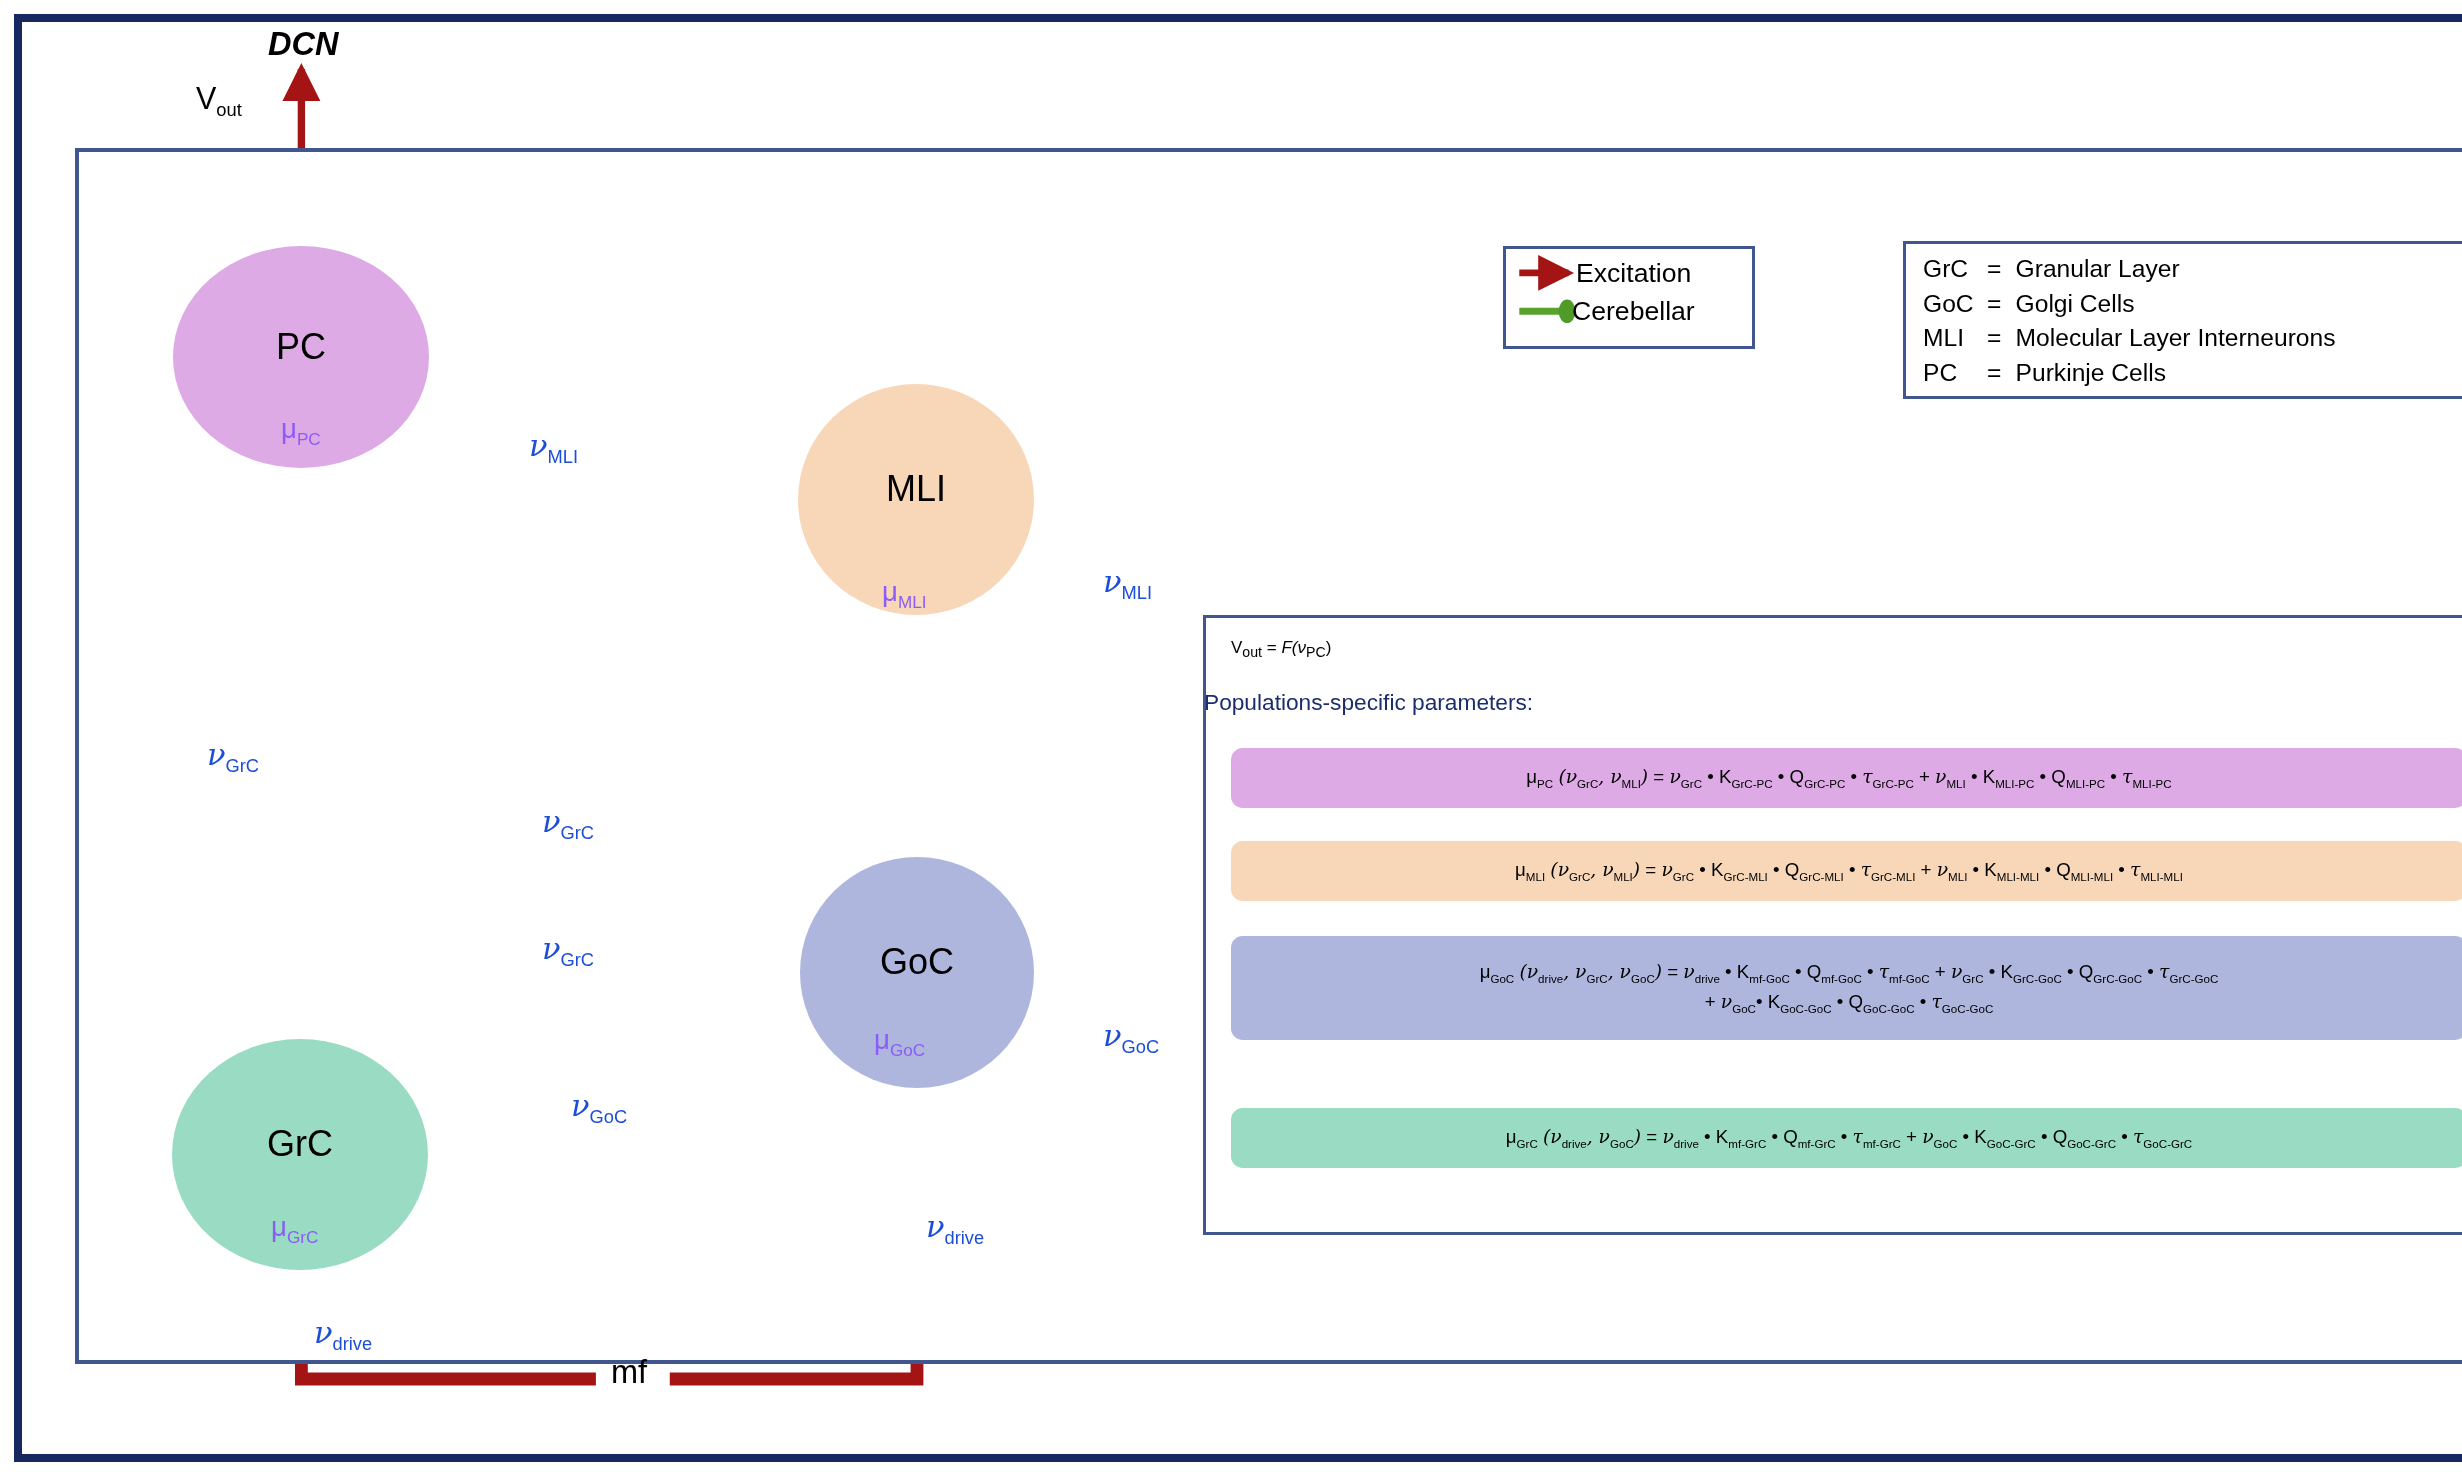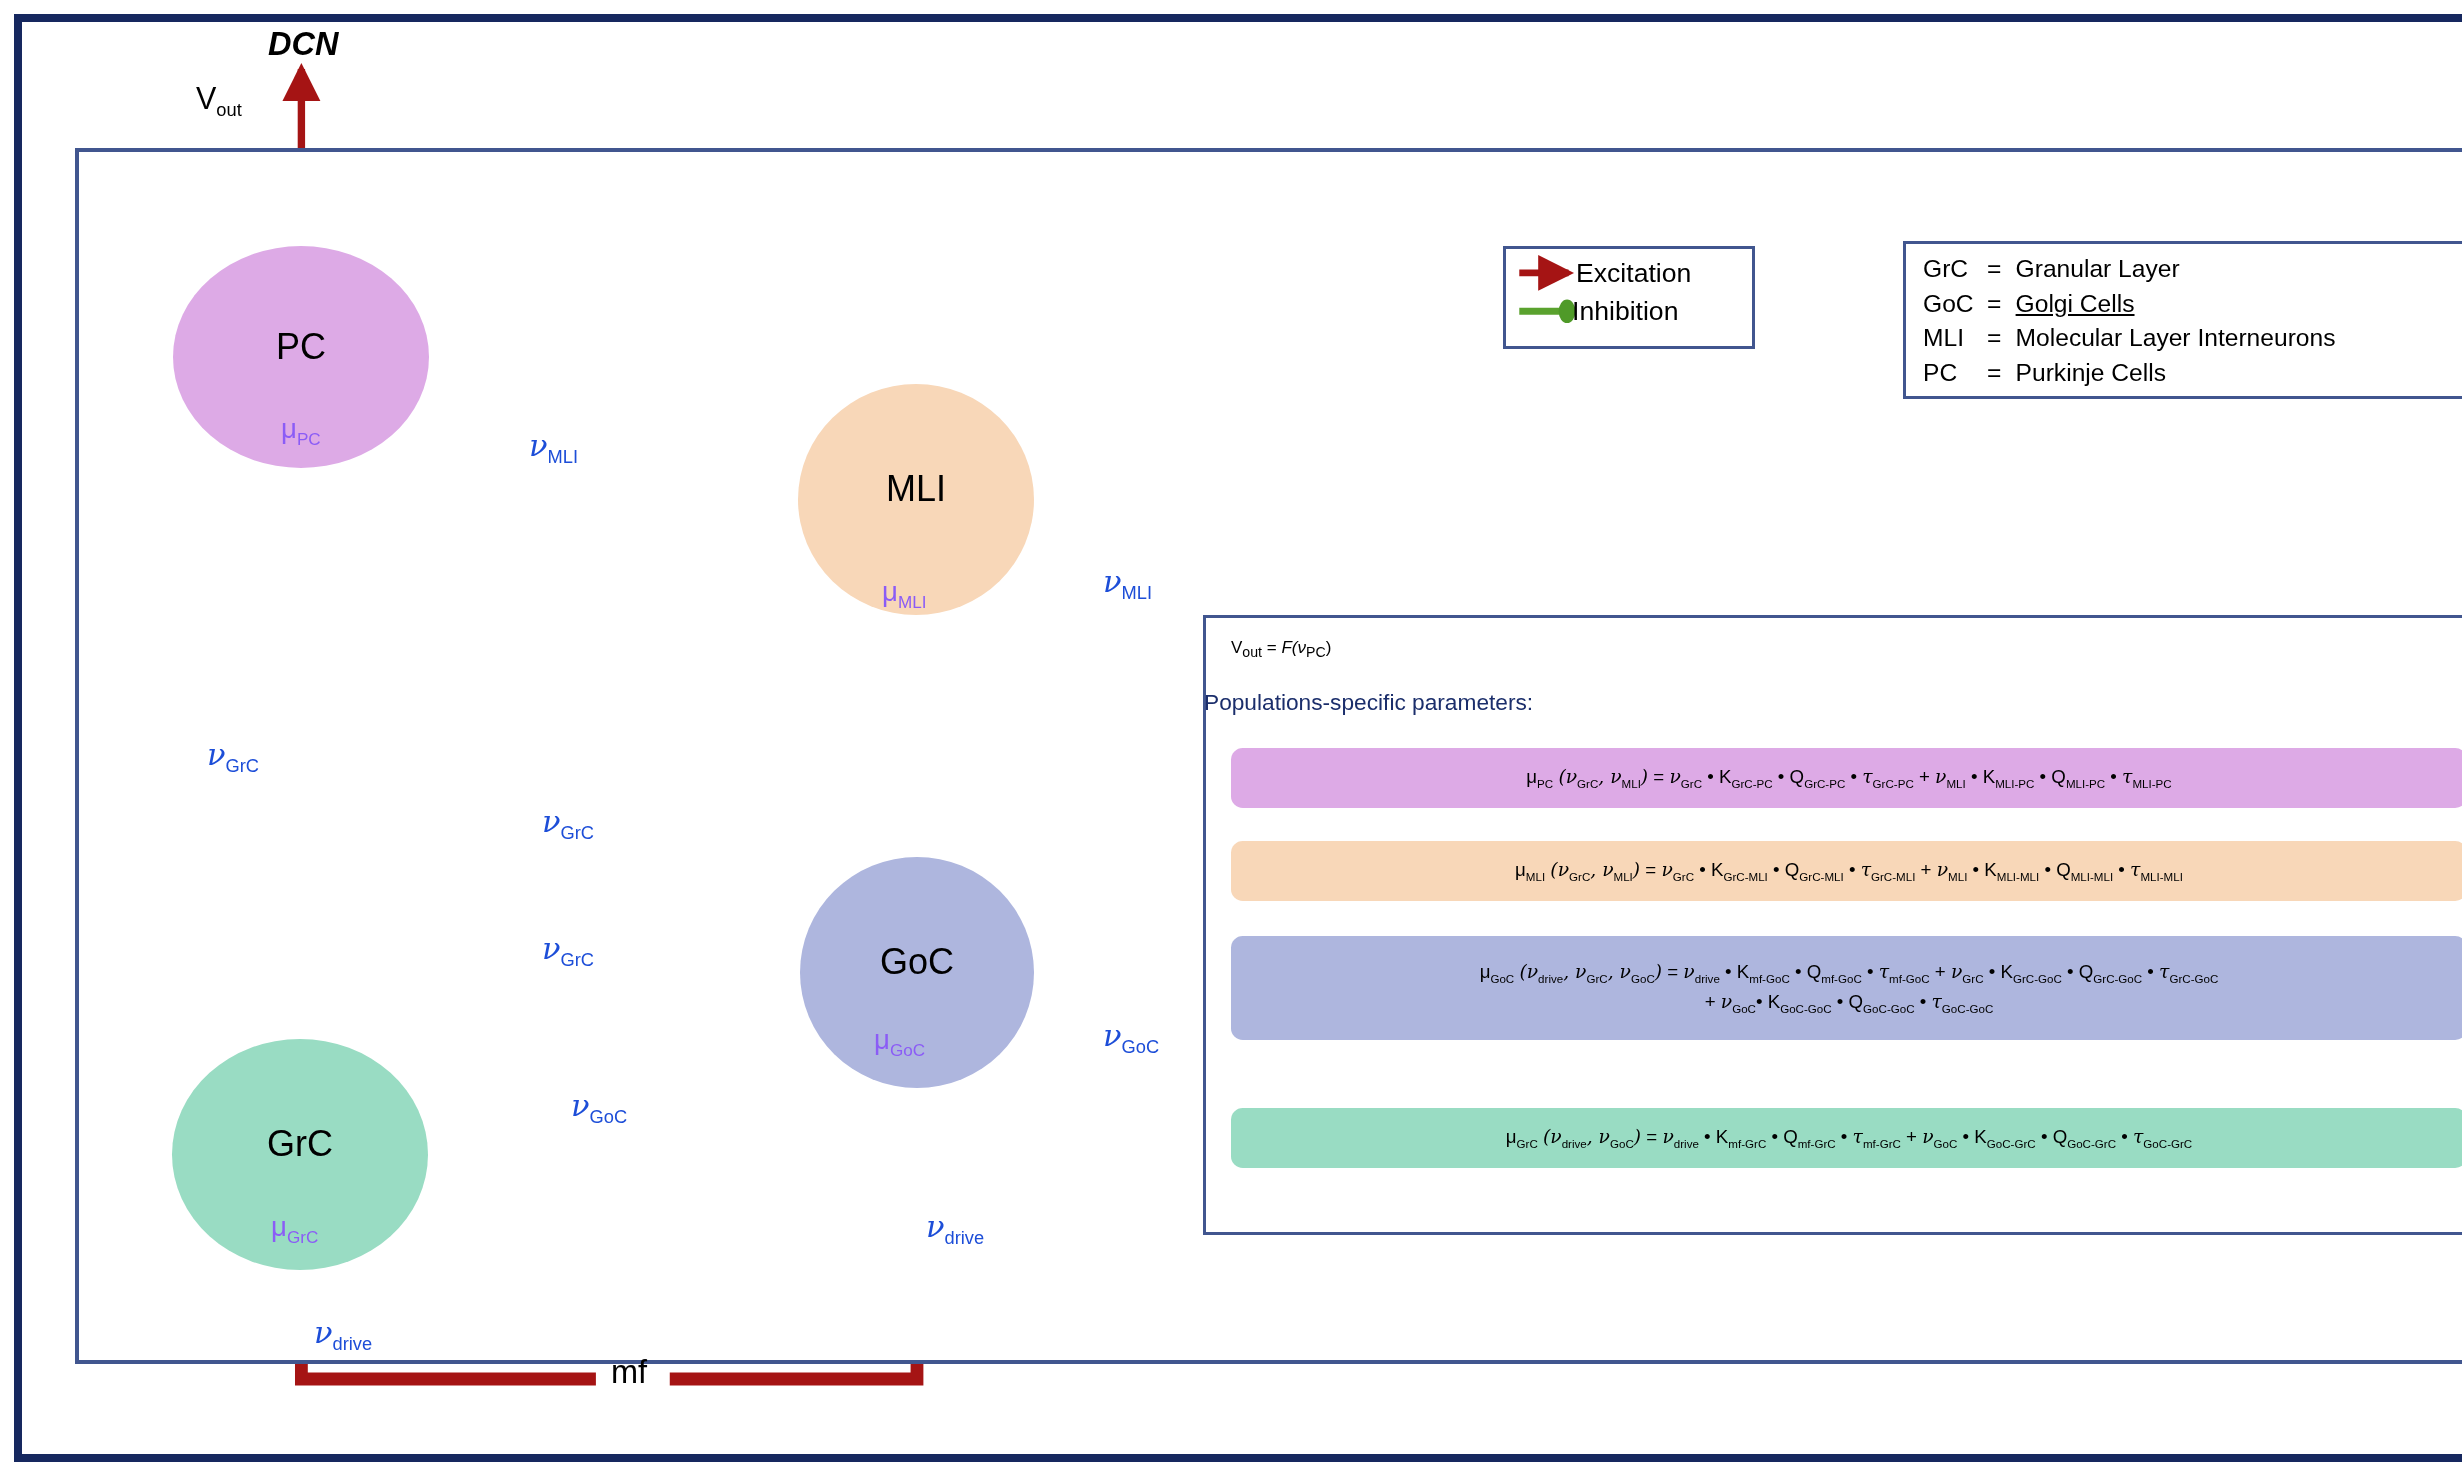--- a/index.html
+++ b/index.html
@@ -160,27 +160,27 @@
     <span class="v">ν</span><sub>drive</sub>
   </div>
 
   <div class="legendbox"></div>
   <svg class="layer" viewBox="0 0 7974 3003">
     <line x1="3085" y1="554" x2="3185" y2="554" stroke="#a51414" stroke-width="14" marker-end="url(#exArrow)"></line>
     <line x1="3085" y1="632" x2="3175" y2="632" stroke="#5aa22e" stroke-width="14"></line>
     <ellipse cx="3182" cy="632" rx="17" ry="24" fill="#4f9a28"></ellipse>
   </svg>
   <div class="legrow" style="left:1576px;top:258px;">Excitation</div>
-  <div class="legrow" style="left:1572px;top:296px;">Inhibition</div>
+  <div class="legrow" style="left:1572px;top:296px;">Cerebellar</div>
 
   <div class="abbrbox"></div>
   <div class="abbrrow" style="left:1923px;top:255px;">
     <span class="ak">GrC</span><span class="aq">=</span><span>Granular Layer</span>
   </div>
-  <div class="abbrrow" style="left:1923px;top:290px;text-decoration:underline;">
+  <div class="abbrrow" style="left:1923px;top:290px;">
     <span class="ak">GoC</span><span class="aq">=</span><span>Golgi Cells</span>
   </div>
   <div class="abbrrow" style="left:1923px;top:324px;">
     <span class="ak">MLI</span><span class="aq">=</span><span>Molecular Layer Interneurons</span>
   </div>
   <div class="abbrrow" style="left:1923px;top:359px;">
     <span class="ak">PC</span><span class="aq">=</span><span>Purkinje Cells</span>
   </div>
 
   <div class="eqbox"></div>

